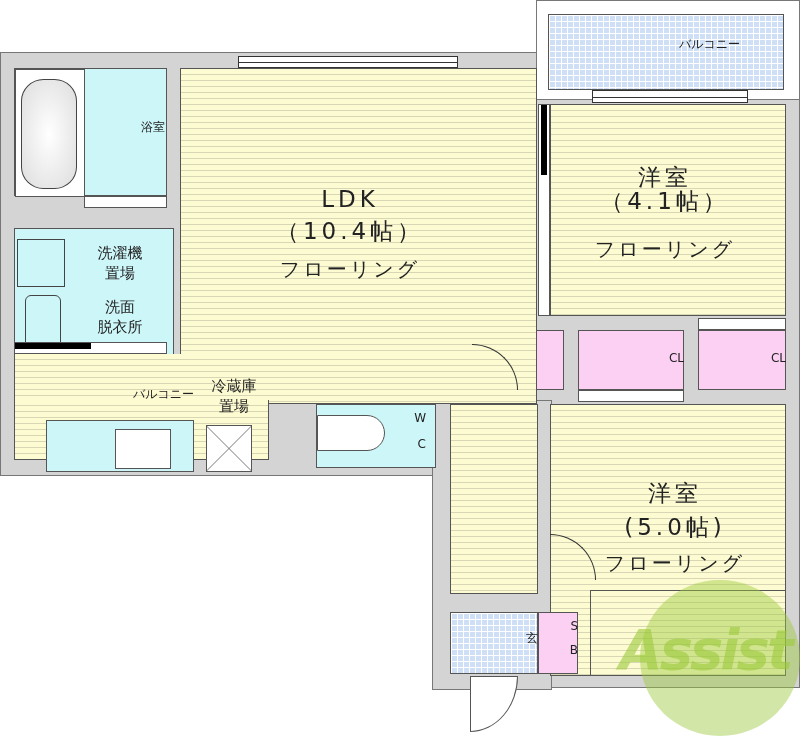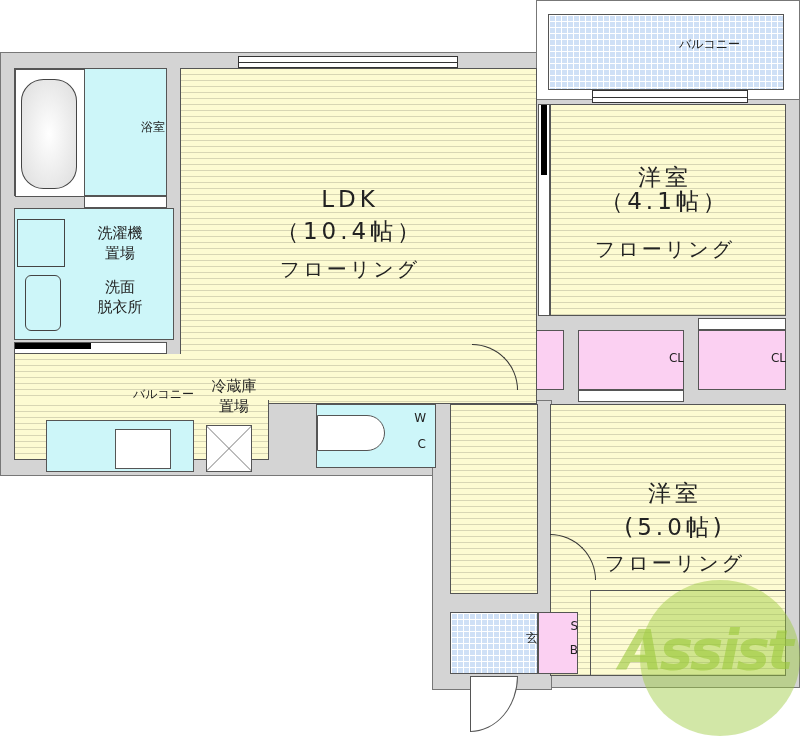--- a/index.html
+++ b/index.html
@@ -30,21 +30,21 @@
 
 <div class="abs" style="left:536px;top:0;width:264px;height:100px;border:1px solid #777;background:#fff;"></div>
 
 <div class="abs wet" style="left:14px;top:68px;width:153px;height:128px;">
   <div class="abs white" style="left:0;top:0;width:70px;height:128px;"></div>
   <div class="abs" style="left:6px;top:10px;width:56px;height:110px;border:1px solid #444;border-radius:40% / 20%;background:radial-gradient(#fff,#ddd);"></div>
   <div class="lbl sm" style="left:80px;top:52px;width:70px;">浴室</div>
 </div>
 <div class="abs white" style="left:84px;top:196px;width:83px;height:12px;"></div>
 
-<div class="abs wet" style="left:14px;top:208px;width:160px;height:132px;">
+<div class="abs wet" style="left:14px;top:228px;width:160px;height:132px;">
   <div class="abs" style="left:2px;top:10px;width:48px;height:48px;border:1px solid #444;"></div>
   <div class="abs" style="left:10px;top:66px;width:36px;height:56px;border:1px solid #444;border-radius:6px;"></div>
   <div class="lbl xs" style="left:70px;top:16px;width:70px;">洗濯機</div>
   <div class="lbl xs" style="left:70px;top:36px;width:70px;">置場</div>
   <div class="lbl xs" style="left:70px;top:70px;width:70px;">洗面</div>
   <div class="lbl xs" style="left:70px;top:90px;width:70px;">脱衣所</div>
 </div>
 <div class="abs" style="left:14px;top:342px;width:153px;height:12px;background:#fff;border:1px solid #555;">
   <div class="abs" style="left:0;top:0;width:76px;height:6px;background:#000;"></div>
 </div>

